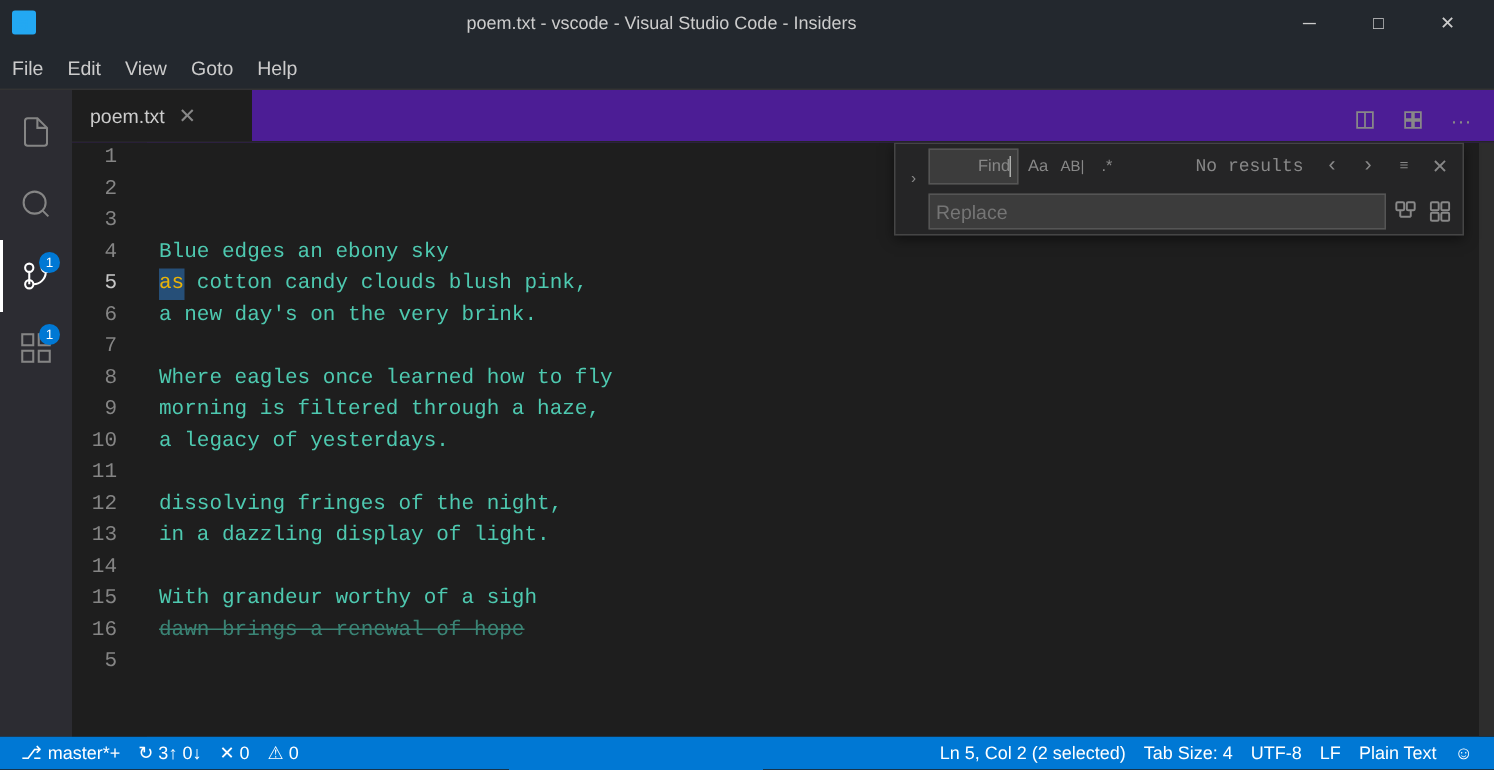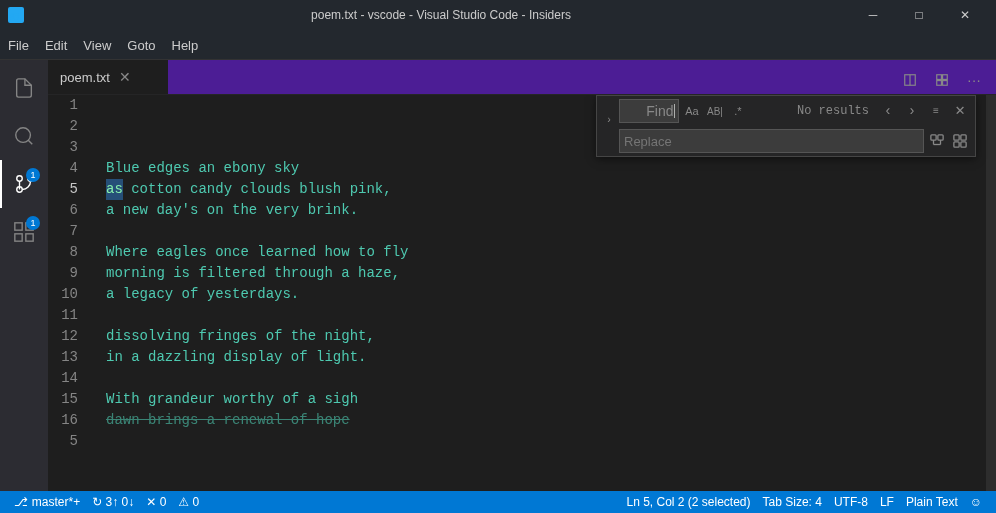--- a/index.html
+++ b/index.html
@@ -184,21 +184,21 @@
     }
     .code-line {
       height: 21px;
       display: flex;
       align-items: center;
       white-space: nowrap;
       color: #4ec9b0;
     }
     .code-line .highlight {
       background: #264f78;
-      color: #86efac;
+      color: #eab308;
     }
     .scrollbar-v {
       width: 10px;
       background: #2d2d2d;
       flex-shrink: 0;
     }
 
     
     .find-widget {
       position: absolute;
@@ -439,21 +439,21 @@
       </div>
     </div>
 
     <div class="code-editor" style="position:relative;">
 
       <div class="find-widget">
         <div class="find-row">
           <div class="find-collapse-btn">›</div>
           <div class="find-input-wrap">
             <input class="find-input" type="text" value="" placeholder="" style="">
-            <span style="color:#888;font-size:14px;font-family:'Segoe UI',sans-serif;">Find</span>
+            <span style="color:#888;font-size:11px;font-family:'Segoe UI',sans-serif;">Find</span>
             <span class="find-cursor"></span>
           </div>
           <div class="find-options">
             <div class="find-opt-btn" title="Match Case">Aa</div>
             <div class="find-opt-btn" title="Match Whole Word" style="font-size:10px;">AB|</div>
             <div class="find-opt-btn" title="Use Regular Expression">.*</div>
           </div>
           <div class="find-result-text">No results</div>
           <div class="find-nav-btn" title="Previous Match">‹</div>
           <div class="find-nav-btn" title="Next Match">›</div>

